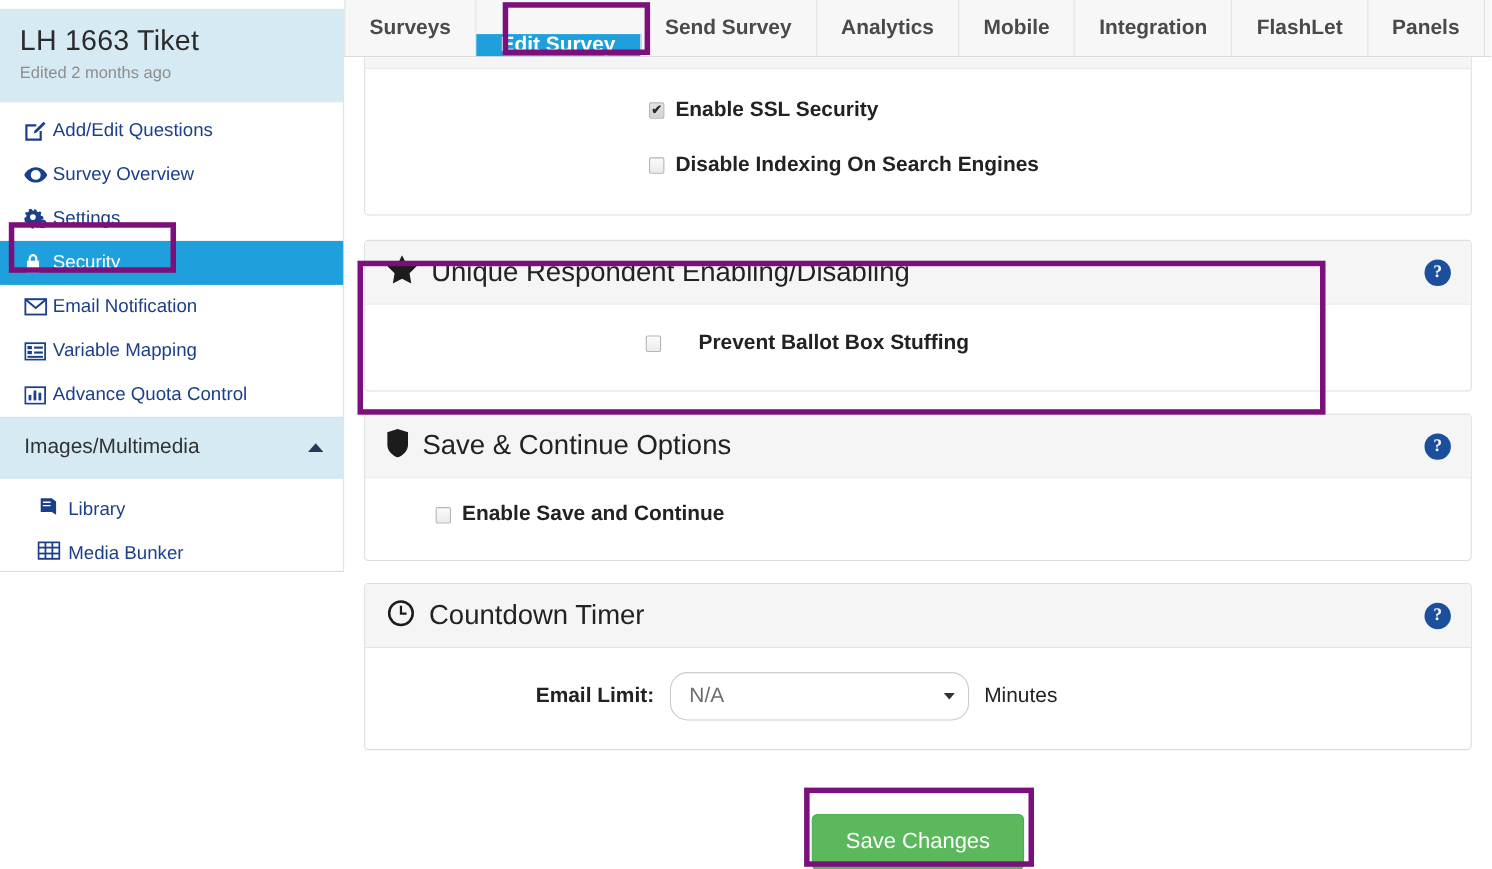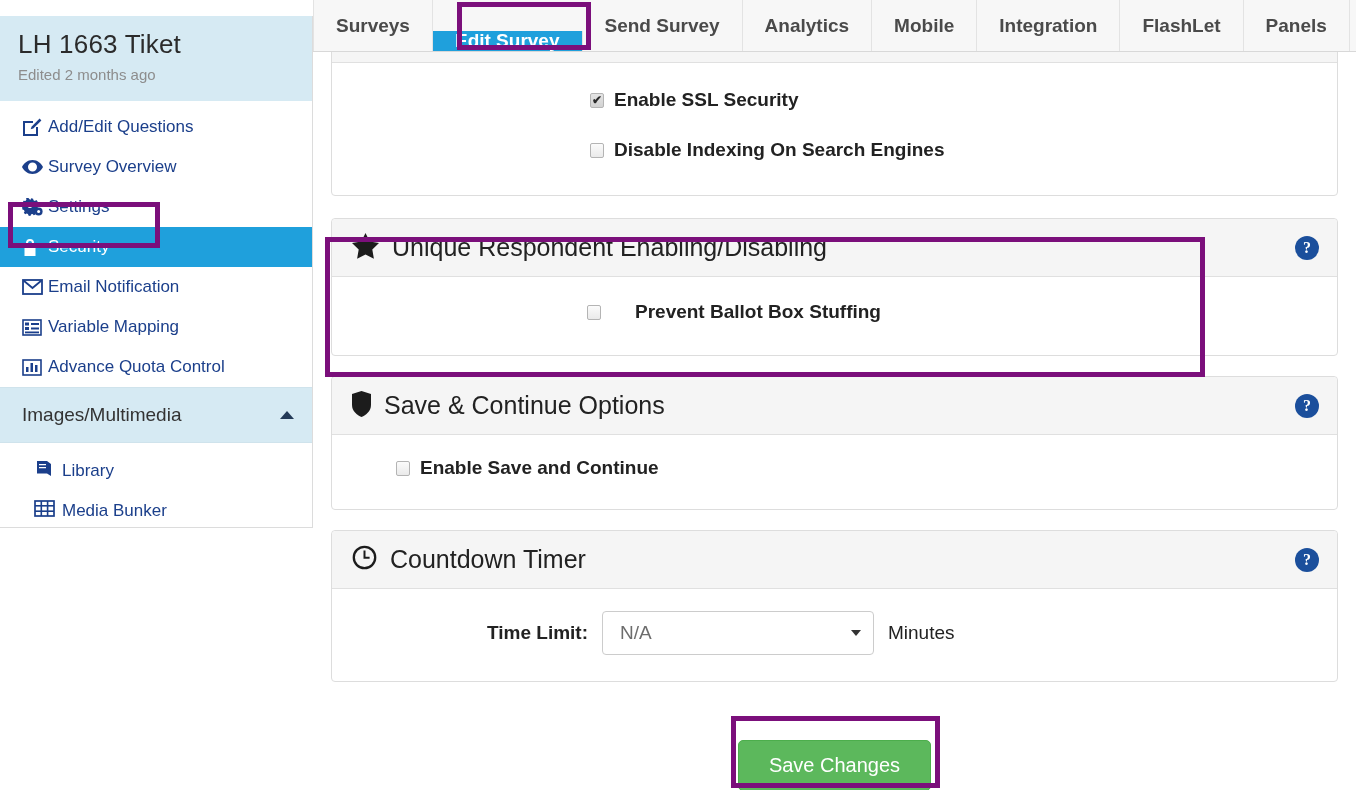--- a/index.html
+++ b/index.html
@@ -6,21 +6,21 @@
   html, body {
     width: 1356px; height: 790px;
     overflow: hidden;
     background: #ffffff;
     font-family: "Liberation Sans", sans-serif;
   }
   .app { position: relative; width: 1356px; height: 790px; }
 
   
   .sidebar {
-    position: absolute; left: 0; top: 16px;
+    position: absolute; left: 0; top: 8px;
     width: 313px; height: 512px;
     background: #ffffff;
     border-right: 1px solid #dcdcdc;
     border-bottom: 1px solid #dcdcdc;
   }
   .survey-head {
     background: #d6eaf3;
     padding: 8px 0 14px 18px;
     height: 85px;
   }
@@ -139,21 +139,21 @@
     display: inline-flex; align-items: center; justify-content: center;
     font-size: 12px; color: #2b2b2b; cursor: pointer;
     flex: 0 0 14px; line-height: 1;
   }
   .cbox.checked { background: linear-gradient(#e4e4e4, #d2d2d2); }
 
   .timer-row { display: flex; align-items: center; padding-left: 155px; gap: 14px; }
   .timer-label { font-size: 19px; font-weight: bold; color: #222; }
   .select-box {
     width: 272px; height: 44px;
-    border: 1px solid #cccccc; border-radius: 4px;
+    border: 1px solid #cccccc; border-radius: 16px;
     background: #ffffff;
     display: flex; align-items: center; justify-content: space-between;
     padding: 0 12px 0 17px;
     font-size: 19px; color: #6d6d6d; cursor: pointer;
   }
   .sel-caret {
     width: 0; height: 0;
     border-left: 5px solid transparent;
     border-right: 5px solid transparent;
     border-top: 6px solid #333;
@@ -380,21 +380,21 @@
                 <circle cx="12.5" cy="12.5" r="10.7" fill="none" stroke="#1c1c1c" stroke-width="2.3"></circle>
                 <path d="M12.5 5.6v7.2h5.1" fill="none" stroke="#1c1c1c" stroke-width="2"></path>
               </svg>
           </span>
           <span class="panel-title">Countdown Timer</span>
         </div>
         <div class="help-icon">?</div>
       </div>
       <div class="panel-body" style="padding-top:22px;padding-bottom:26px;">
         <div class="timer-row">
-          <span class="timer-label">Time Limit:</span>
+          <span class="timer-label">Email Limit:</span>
           <div class="select-box">
             <span>N/A</span>
             <span class="sel-caret"></span>
           </div>
           <span class="minutes">Minutes</span>
         </div>
       </div>
     </div>
 
     <div class="save-wrap">

